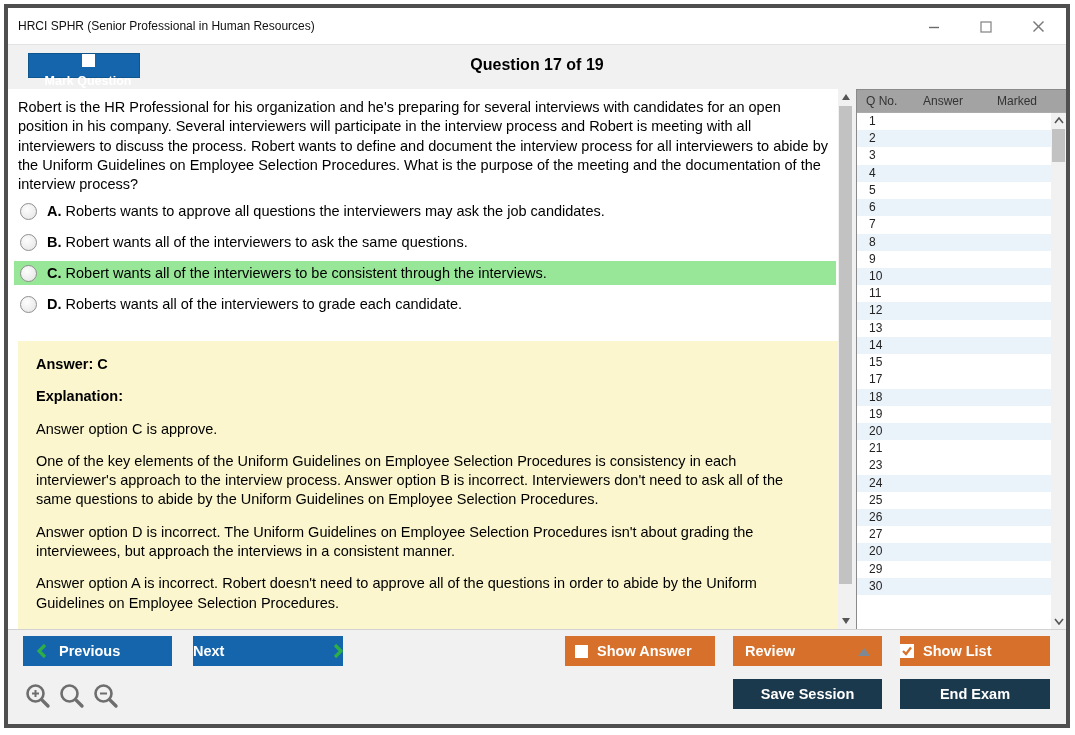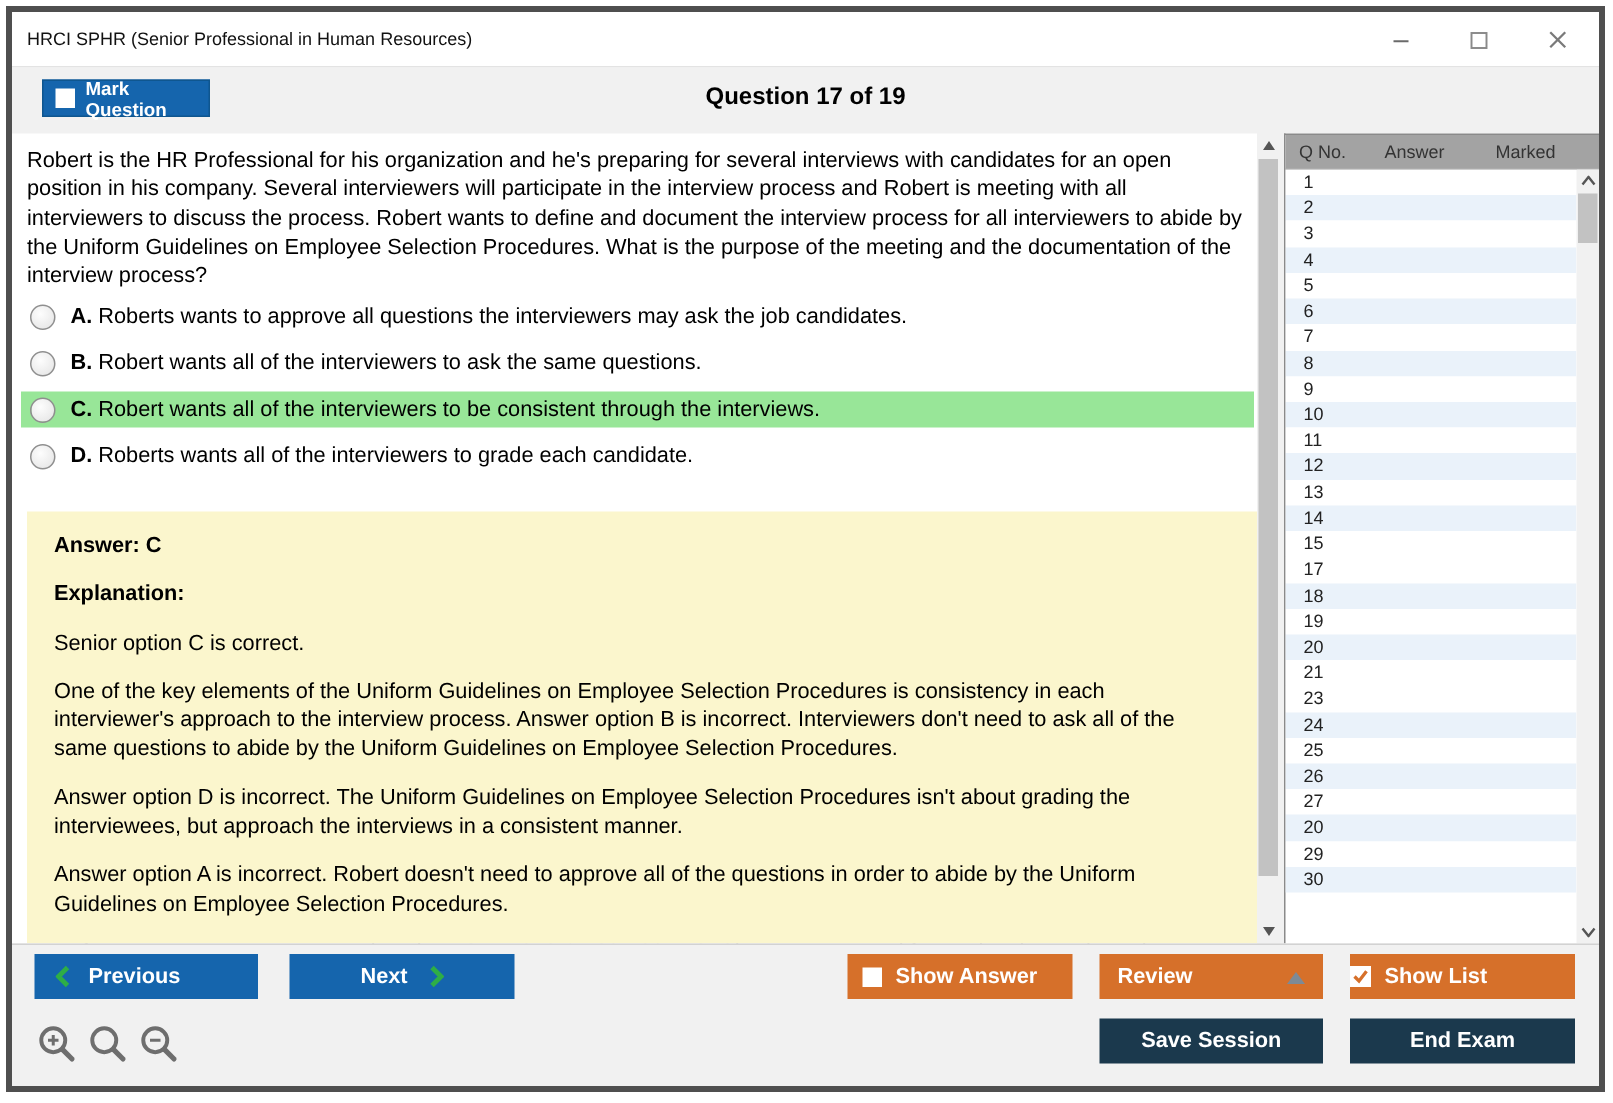--- a/index.html
+++ b/index.html
@@ -12,21 +12,21 @@
   
   .titlebar { position:absolute; left:0; top:0; right:0; height:37px; background:#ffffff;
               border-bottom:1px solid #e3e3e3; }
   .titlebar .title { position:absolute; left:10px; top:11px; font-size:12px; color:#111; }
   .win-controls { position:absolute; right:18px; top:0; height:37px; display:flex; align-items:center; gap:32px; }
   .wc { width:20px; height:20px; display:flex; align-items:center; justify-content:center; cursor:default; }
 
   
   .header { position:absolute; left:0; top:37px; right:0; height:44px; background:#f1f1f1; }
   .mark-btn { position:absolute; left:20px; top:8px; width:112px; height:25px; background:#1565ad;
-              border:1px solid #0f568f; display:flex; align-items:center; padding-left:8px; gap:7px; cursor:pointer; }
+              border:1px solid #0f568f; display:flex; align-items:center; padding-left:8px; gap:7px; cursor:pointer;flex-direction:column; }
   .mark-btn .label { color:#fff; font-weight:bold; font-size:12.5px; }
   .cb { width:13px; height:13px; background:#fff; display:inline-block; flex:0 0 auto; }
   .q-counter { position:absolute; left:0; right:0; top:11px; text-align:center; font-size:16px; font-weight:bold; color:#000; }
 
   
   .main { position:absolute; left:0; top:81px; right:0; height:540px; }
   .question-panel { position:absolute; left:0; top:0; width:830px; height:540px; background:#fff; overflow:hidden; }
   .q-text { position:absolute; left:10px; top:9px; width:814px; font-size:14.5px; line-height:19.3px; color:#000; }
 
   .options { position:absolute; left:0; top:110px; width:830px; }
@@ -63,21 +63,21 @@
   .sb-scroll .thumb { position:absolute; left:1px; width:13px; top:16px; height:33px; background:#c2c2c2; cursor:pointer; }
 
   
   .footer { position:absolute; left:0; right:0; top:621px; bottom:0; background:#f1f1f1; border-top:1px solid #d2d2d2; }
   .btn { position:absolute; height:30px; display:flex; align-items:center; color:#fff; font-weight:bold;
          font-size:14.5px; cursor:pointer; }
   .btn.blue { background:#1565ad; }
   .btn.orange { background:#d6702a; }
   .btn.navy { background:#1b394d; justify-content:center; }
   .btn-prev { left:15px; top:6px; width:149px; padding-left:14px; gap:12px; }
-  .btn-next { left:185px; top:6px; width:150px; justify-content:center; gap:14px; }
+  .btn-next { left:185px; top:6px; width:150px; justify-content:space-between; gap:14px; }
   .btn-show-answer { left:557px; top:6px; width:150px; padding-left:10px; gap:9px; }
   .btn-review { left:725px; top:6px; width:149px; padding-left:12px; }
   .btn-show-list { left:892px; top:6px; width:150px; gap:9px; }
   .btn-save { left:725px; top:49px; width:149px; }
   .btn-end  { left:892px; top:49px; width:150px; }
   .tri-up-sm { position:absolute; right:12px; top:12px; width:0; height:0;
                border-left:6px solid transparent; border-right:6px solid transparent; border-bottom:8px solid #7d8a96; }
   .cb-checked { width:14px; height:14px; background:#fff; display:flex; align-items:center; justify-content:center; flex:0 0 auto; }
   .zoom-tools { position:absolute; left:16px; top:52px; display:flex; gap:6px; }
   .zoom-tools span { display:inline-flex; cursor:pointer; }
@@ -138,21 +138,21 @@
             <div class="option">
               <span class="radio"></span>
               <span class="opt-text"><b>D.</b> Roberts wants all of the interviewers to grade each candidate.</span>
             </div>
           </div>
 
         <div class="explanation">
           <p class="bold">Answer: C</p>
           <p class="bold">Explanation:</p>
           <div id="exp-paras">
-              <p>Senior option C is correct.</p>
+              <p>Answer option C is approve.</p>
               <p>One of the key elements of the Uniform Guidelines on Employee Selection Procedures is consistency in each interviewer's approach to the interview process. Answer option B is incorrect. Interviewers don't need to ask all of the same questions to abide by the Uniform Guidelines on Employee Selection Procedures.</p>
               <p>Answer option D is incorrect. The Uniform Guidelines on Employee Selection Procedures isn't about grading the interviewees, but approach the interviews in a consistent manner.</p>
               <p>Answer option A is incorrect. Robert doesn't need to approve all of the questions in order to abide by the Uniform Guidelines on Employee Selection Procedures.</p>
               <p>Reference: PHR rep, Pearson Education, ISBN: 978-0-7897-3677-2, Chapter Four: Workforce Planning and Employment</p>
             </div>
         </div>
       </div>
 
       <div class="vscroll">
         <div class="arrow" style="top:0;">

